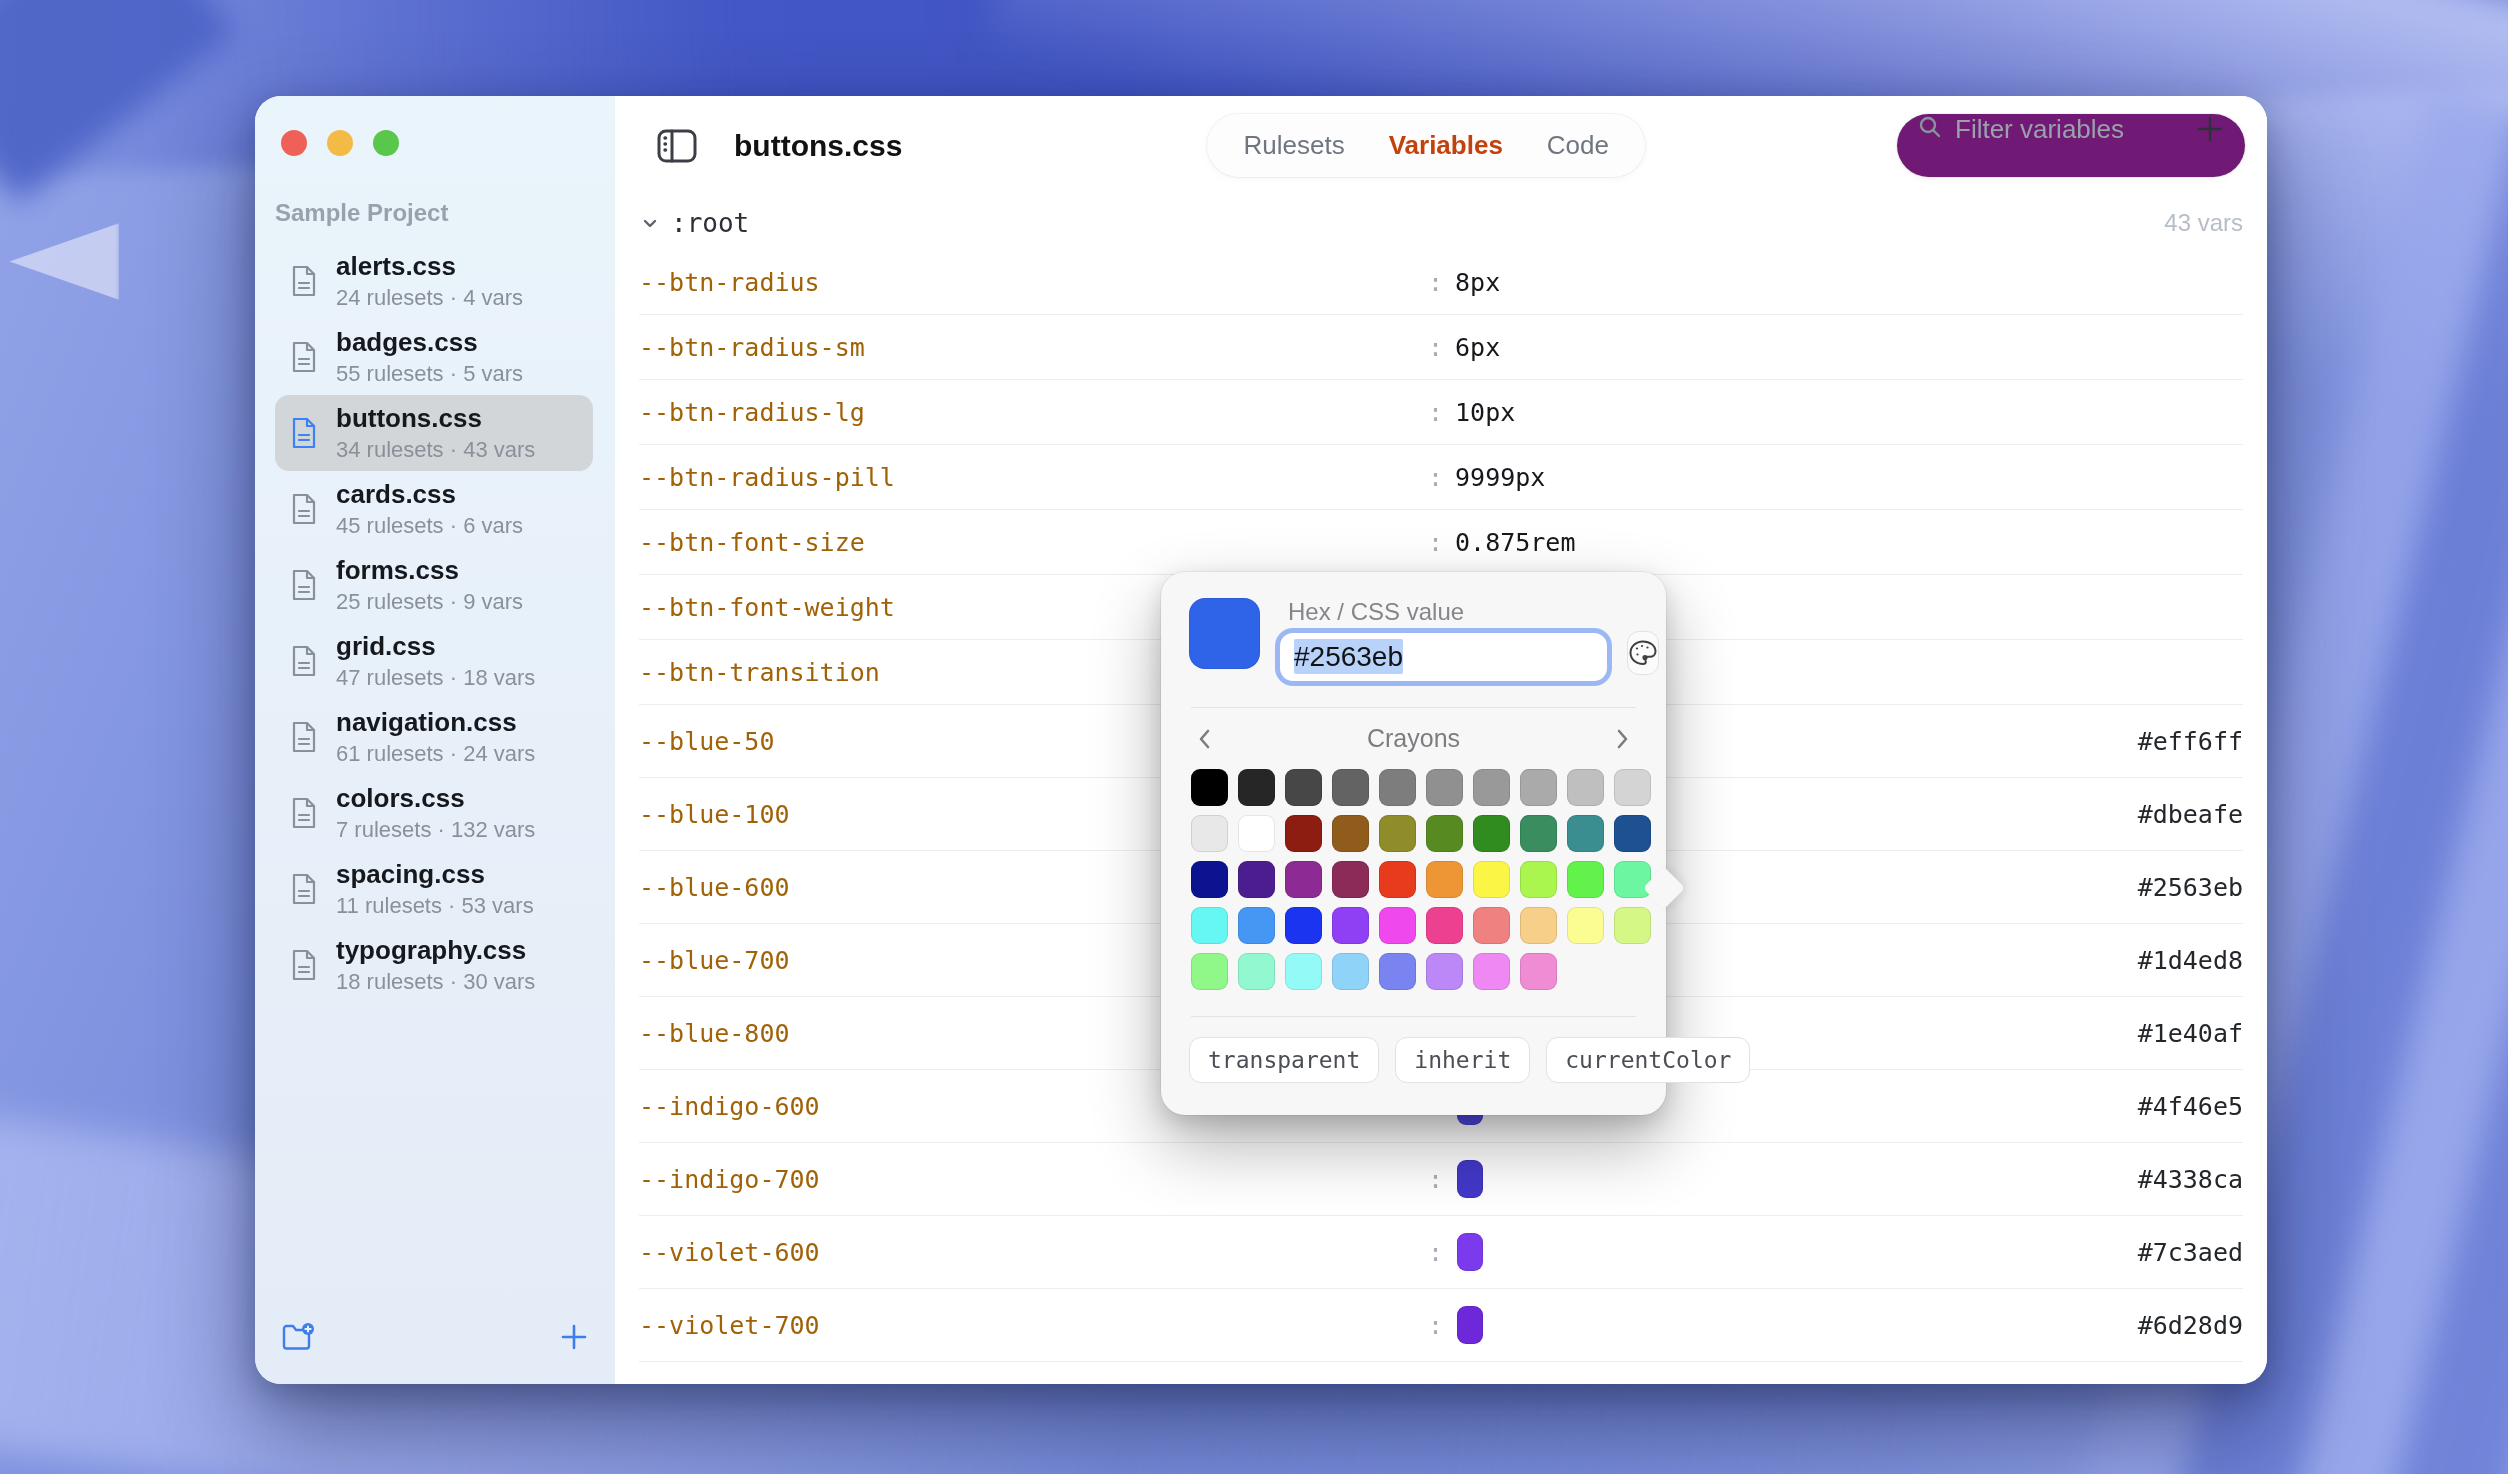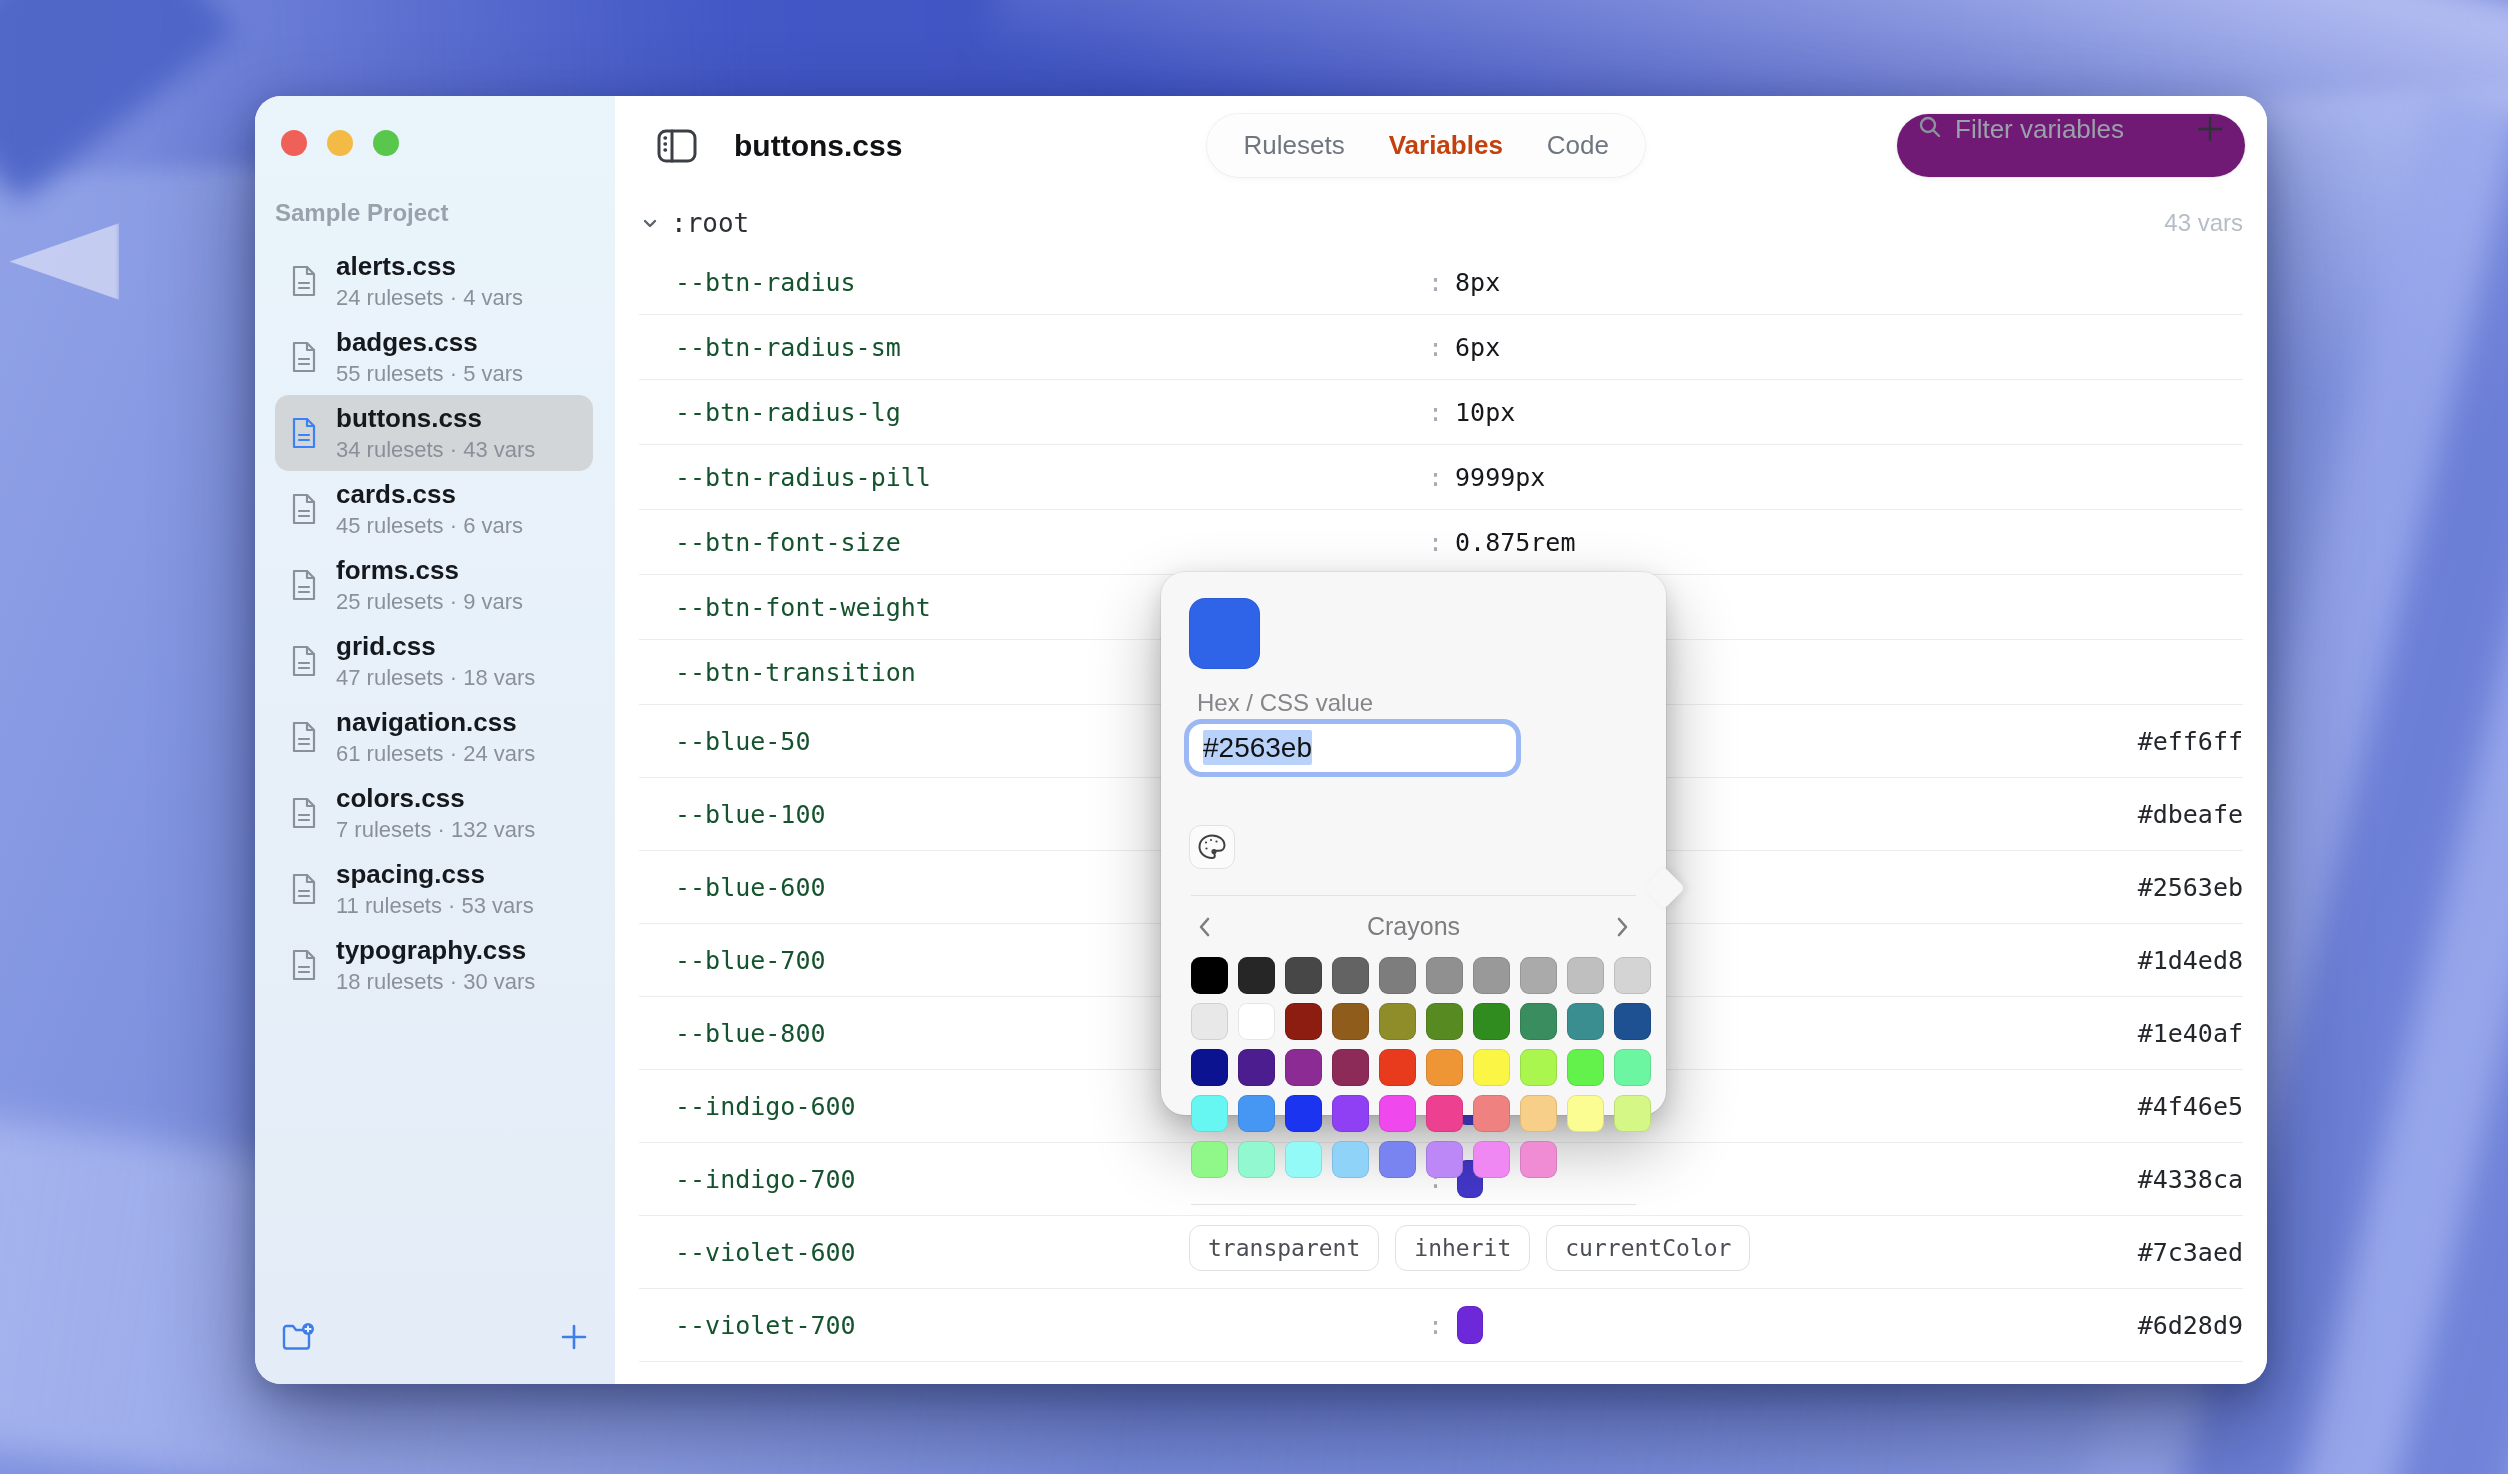--- a/index.html
+++ b/index.html
@@ -68,38 +68,38 @@
 
   
   .content { padding:0 24px 0 24px; flex:1; position:relative; }
   .scope-row { height:55px; display:flex; align-items:center; }
   .scope-name { font-family:"DejaVu Sans Mono", monospace; font-size:26px; font-weight:500; color:#2c3036; margin-left:10px; }
   .scope-chevron { color:#5c636b; display:flex; }
   .vars-count { margin-left:auto; font-size:24px; color:#b7bdc6; }
   .var-row { position:relative; border-bottom:1px solid #ededee; }
   .var-row.h66 { height:65px; } .var-row.h74 { height:73px; }
   .var-name { position:absolute; left:0; top:50%; transform:translateY(-50%);
-    font-family:"DejaVu Sans Mono", monospace; font-size:25px; color:#14532d; white-space:pre;margin-left:36px; }
+    font-family:"DejaVu Sans Mono", monospace; font-size:25px; color:#a16207; white-space:pre; }
   .var-val { position:absolute; left:789px; top:50%; transform:translateY(-50%);
     font-family:"DejaVu Sans Mono", monospace; font-size:25px; color:#16181c; white-space:pre;
     display:flex; align-items:center; }
   .var-colon { color:#a6adb6; }
   .val-text { margin-left:12px; }
   .row-swatch { width:26px; height:38px; border-radius:9px; margin-left:14px;
     box-shadow:inset 0 0 0 1px rgba(0,0,0,.10); }
   .var-hex { position:absolute; right:0; top:50%; transform:translateY(-50%);
     font-family:"DejaVu Sans Mono", monospace; font-size:25px; color:#23262b; }
 
   
   .popover { position:absolute; left:546px; top:476px; width:505px; height:543px; z-index:50;
     background:#f7f7f8; border-radius:24px; padding:26px 28px 24px 28px;
     box-shadow:0 0 0 1px rgba(0,0,0,.05), 0 30px 69px rgba(0,0,0,.30), 0 8px 22px rgba(0,0,0,.14); }
   .pop-arrow { position:absolute; right:-13px; top:301px; width:30px; height:30px; background:#f7f7f8;
     transform:rotate(45deg); border-radius:5px; box-shadow:3px -3px 8px rgba(0,0,0,.07); }
-  .pop-top { display:flex; gap:20px;flex-direction:column; }
+  .pop-top { display:flex; gap:20px; }
   .pop-swatch { width:71px; height:71px; border-radius:16px; flex:0 0 71px;
     box-shadow:inset 0 0 0 1px rgba(0,0,0,.08); }
   .pop-field-col { flex:1; }
   .pop-label { font-size:24px; color:#85868a; margin:0 0 7px 8px; }
   .hex-input { width:327px; height:48px; background:#fff; border-radius:13px;
     box-shadow:0 0 0 5px rgba(132,167,242,.8); display:flex; align-items:center; padding:0 14px; }
   .hex-text { font-size:28px; color:#101214; }
   .hex-text .sel { background:#b9d2fa; border-radius:2px; padding:2px 0; }
   .palette-btn { width:46px; height:44px; border-radius:12px; background:#fbfbfb; margin-top:33px;
     border:1px solid #e2e2e3; display:flex; align-items:center; justify-content:center; color:#3f3f42; }

